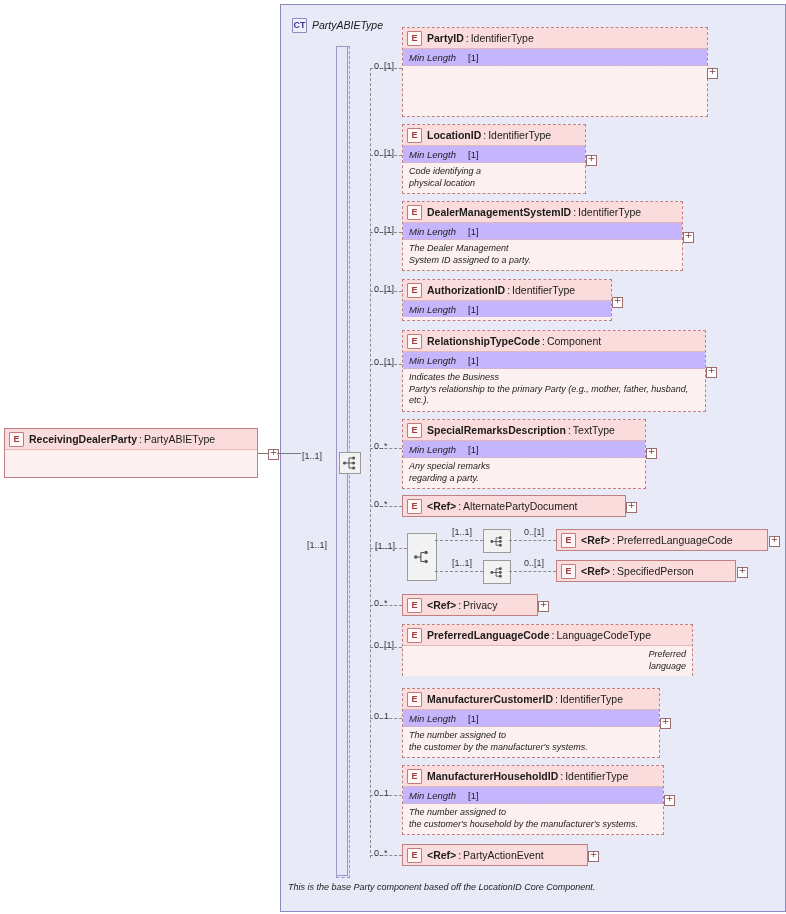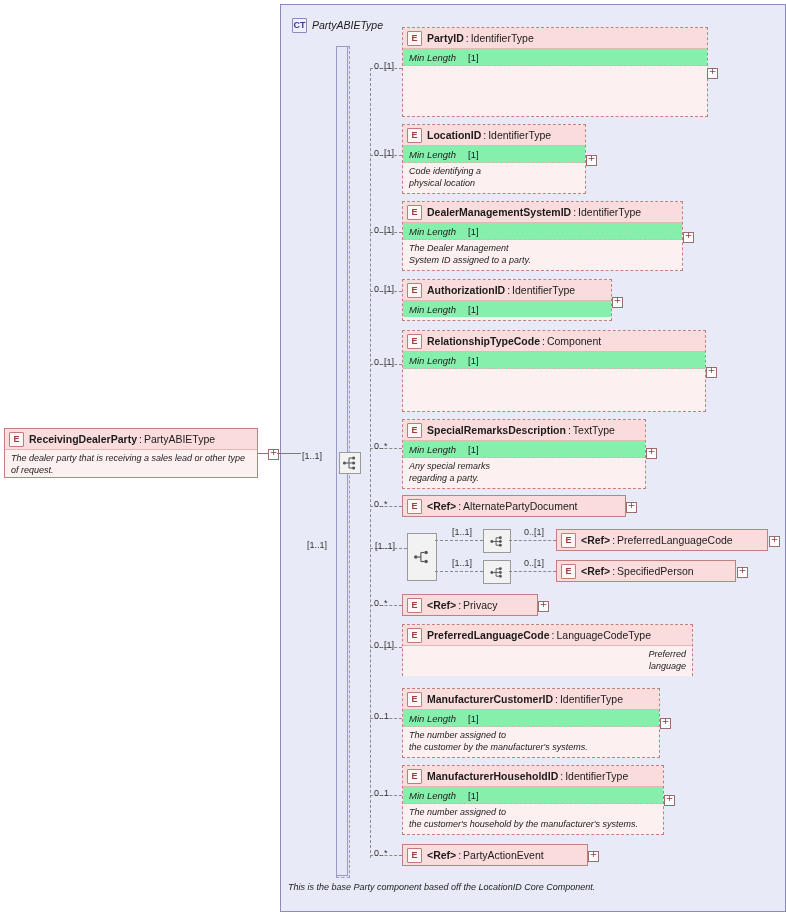--- a/index.html
+++ b/index.html
@@ -38,21 +38,21 @@
   }
   .badge.ct{border-color:#8a8ac0;background:#eef0fb;color:#3a3a8c;}
   .nm{font-weight:bold;font-size:10.5px;color:#1b1b1b;}
   .ty{font-size:10.5px;color:#1b1b1b;}
   .sep{font-size:10.5px;color:#1b1b1b;padding:0 2px;}
 
   .facet{
     display:flex;align-items:center;gap:12px;
     height:16px;padding:0 6px;
     border-bottom:1px dashed #d9b3b3;
-    background:#86efac;
+    background:#c4b5fd;
     font-style:italic;font-size:9.5px;color:#222;
   }
   .facet .val{font-style:normal;}
   .doc{
     padding:3px 6px 4px 6px;
     font-style:italic;font-size:9px;line-height:11.5px;color:#222;
     background:#fdf0f0;
   }
 
   
@@ -117,21 +117,20 @@
 
 <div class="footer-note" style="left:288px;top:882px;width:420px;white-space:pre-line;">This is the base Party component based off the LocationID Core Component.</div>
 
 <div class="node solid" style="left:4px;top:428px;width:254px;height:50px;">
   <div class="hdr">
     <span class="badge">E</span>
     <span class="nm">ReceivingDealerParty</span>
     <span class="sep">:</span>
     <span class="ty">PartyABIEType</span>
   </div>
-  <div class="root-doc" style="white-space:pre-line;">The dealer party that is receiving a sales lead or other type of request.</div>
 </div>
 <div class="plus" style="left:268px;top:449px;"></div>
 <div class="ln h" style="left:258px;top:453px;width:10px;"></div>
 <div class="ln h" style="left:277px;top:453px;width:24px;"></div>
 <div class="card" style="left:302px;top:451px;">[1..1]</div>
 
 <div class="seq" style="left:339px;top:452px;width:20px;height:20px;">
   <svg width="16" height="14" viewBox="0 0 16 14">
     <circle cx="2.5" cy="7" r="1.6" fill="#555"></circle>
     <line x1="4" y1="7" x2="7" y2="7" stroke="#555" stroke-width="1"></line>
@@ -220,20 +219,22 @@
   <div class="hdr">
     <span class="badge">E</span>
     <span class="nm">RelationshipTypeCode</span>
     <span class="sep">:</span>
     <span class="ty">Component</span>
   </div>
   <div class="facet">
     <span>Min Length</span>
     <span class="val">[1]</span>
   </div>
+  <div class="doc" style="white-space:pre-line;">Indicates the Business
+    Party's relationship to the primary Party (e.g., mother, father, husband, etc.).</div>
 </div>
 <div class="plus" style="left:706px;top:367px;"></div>
 <div class="dl" style="left:370px;top:364px;width:32px;"></div>
 <div class="card" style="left:374px;top:357px;">0..[1]</div>
 
 <div class="node dashed" style="left:402px;top:419px;width:244px;height:70px;">
   <div class="hdr">
     <span class="badge">E</span>
     <span class="nm">SpecialRemarksDescription</span>
     <span class="sep">:</span>

